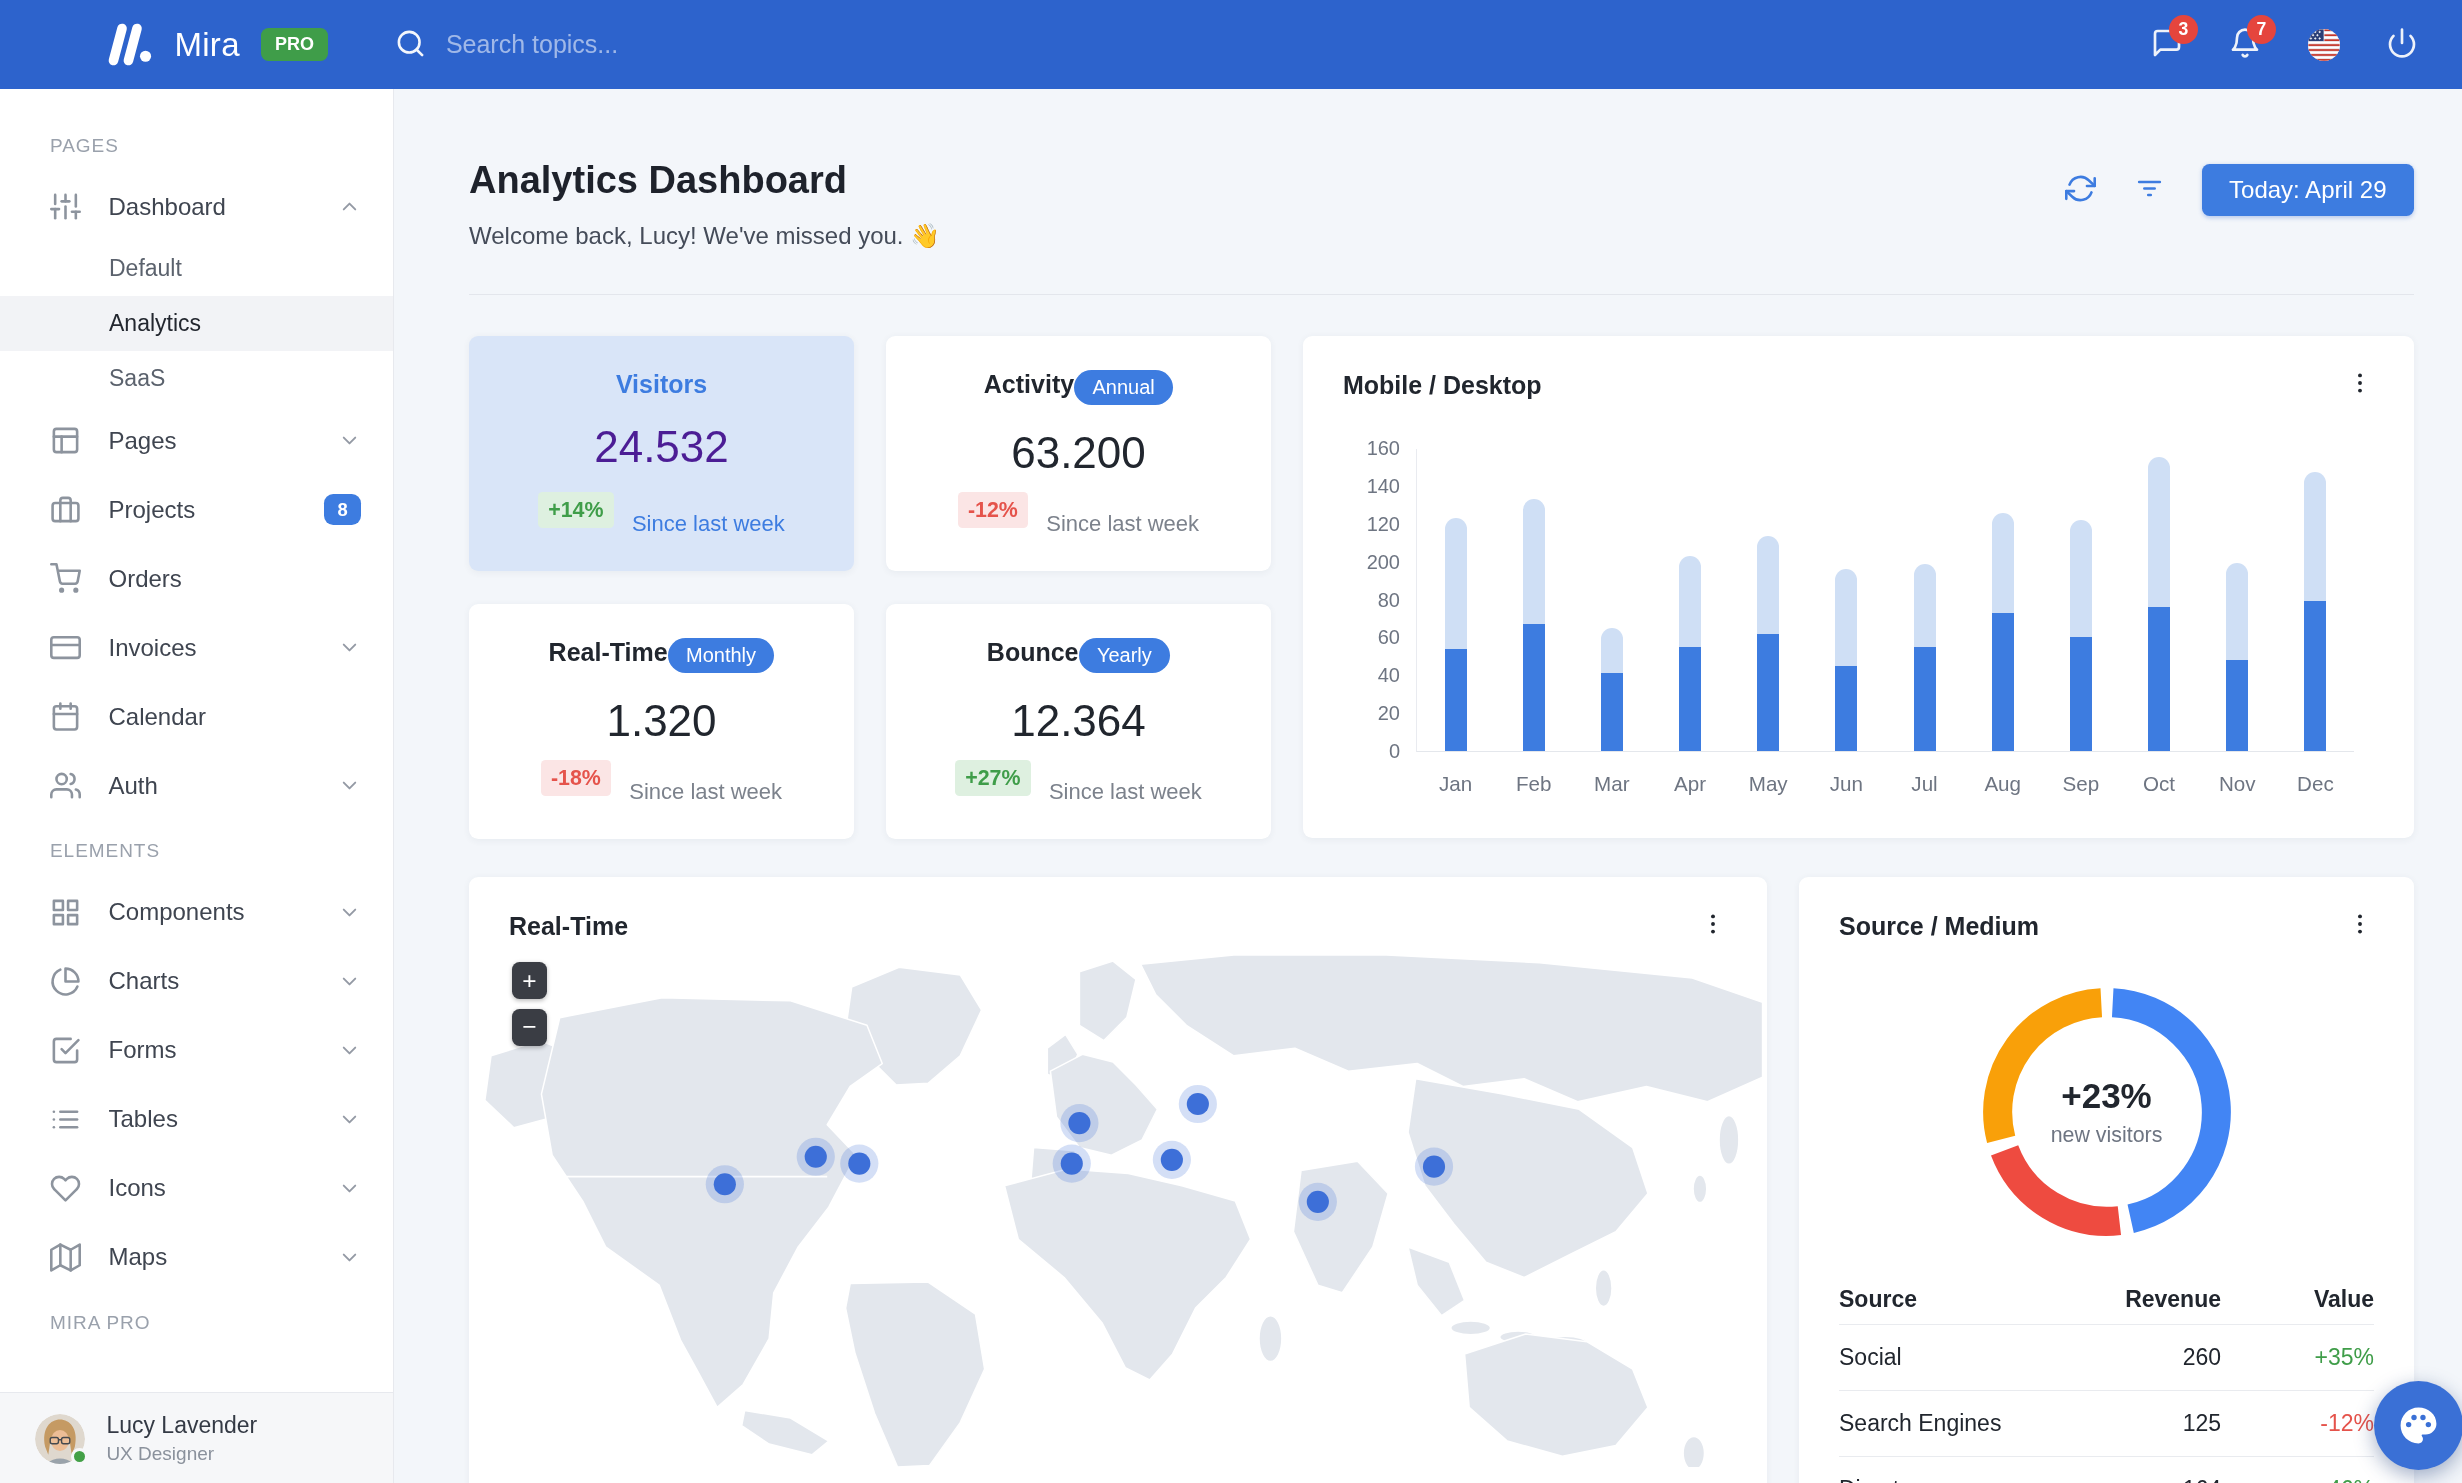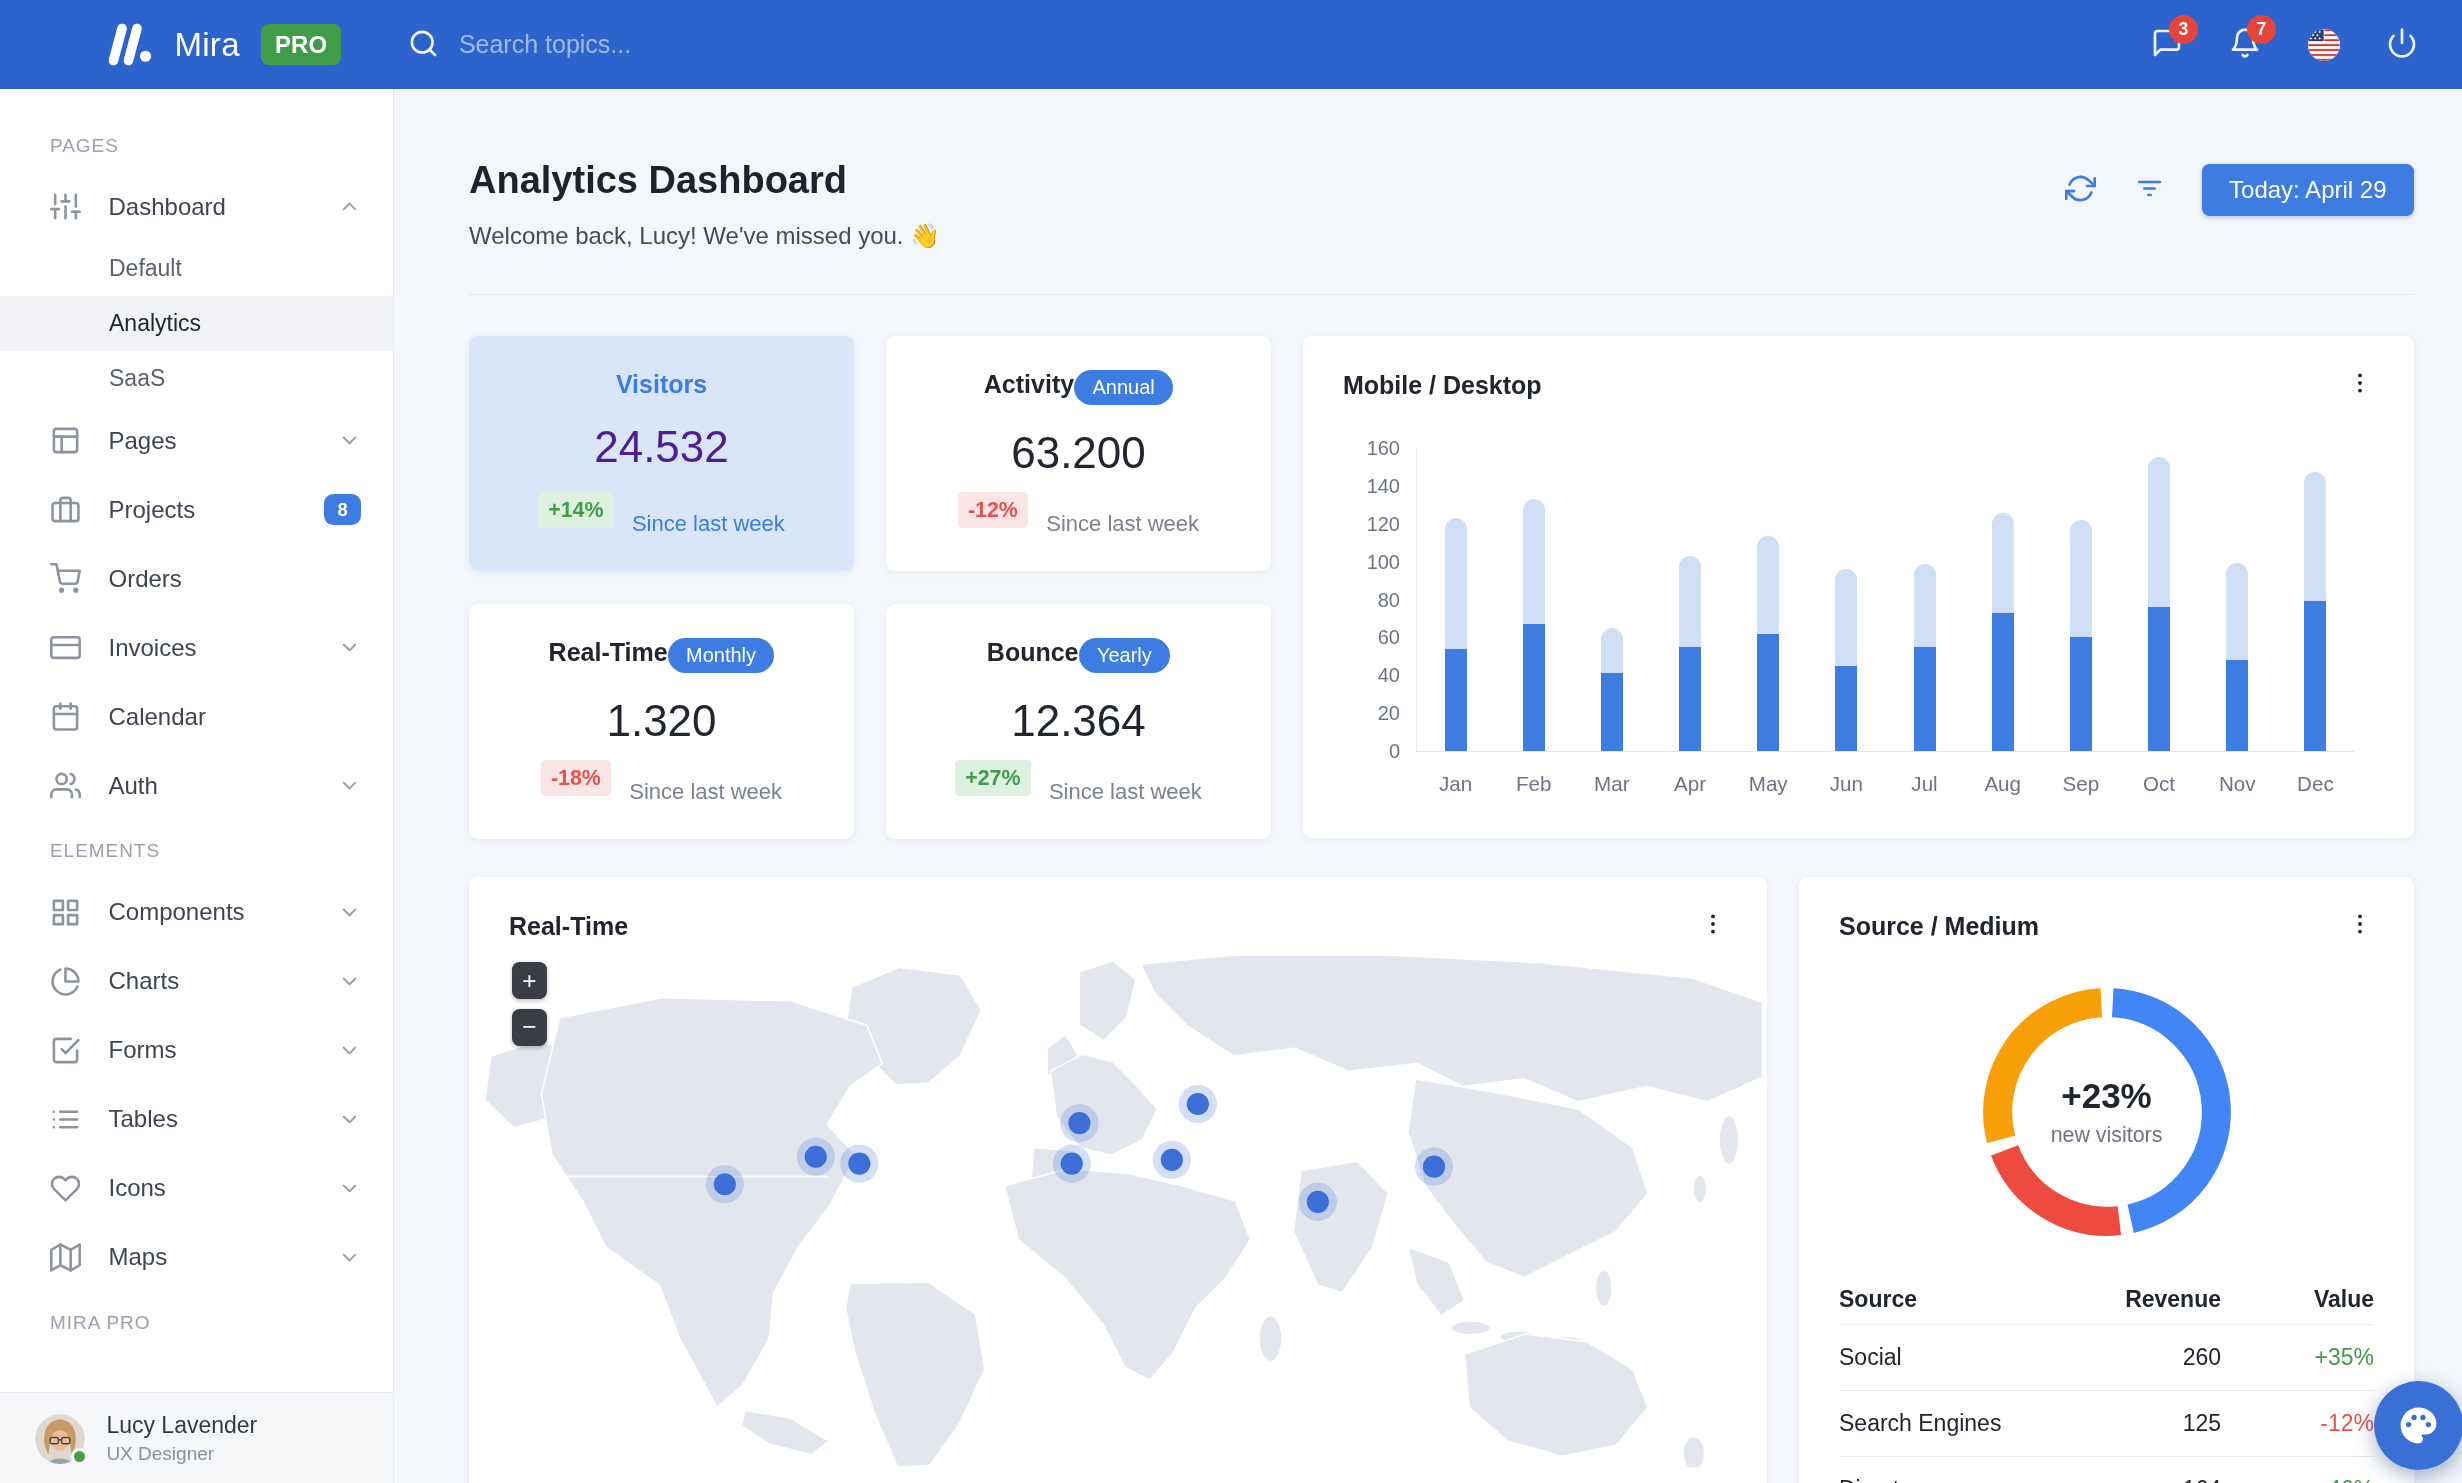--- a/index.html
+++ b/index.html
@@ -3,21 +3,21 @@
 <meta charset="utf-8">
 <style>
   * { margin:0; padding:0; box-sizing:border-box; }
   html,body { width:2462px; height:1484px; overflow:hidden; }
   body { font-family:"Liberation Sans", sans-serif; background:#f3f6fa; color:#21262e; position:relative; }
 
   
   .navbar { position:absolute; top:0; left:0; right:0; height:89px; background:#2d63cc; display:flex; align-items:center; z-index:20; }
   .brand { display:flex; align-items:center; padding-left:106px; gap:21.4px; }
   .brand-name { color:#fff; font-size:33px; font-weight:500; letter-spacing:.01em; }
-  .pro-badge { background:#3f9d49; color:#fff; font-size:24px; font-weight:600; padding:6.1px 13.8px; border-radius:7.6px; }
+  .pro-badge { background:#3f9d49; color:#fff; font-size:18px; font-weight:600; padding:6.1px 13.8px; border-radius:7.6px; }
   .nav-search { display:flex; align-items:center; gap:20px; margin-left:67px; }
   .nav-search svg { width:31px; height:31px; stroke:#ffffff; opacity:.95; }
   .nav-search input { background:transparent; border:none; outline:none; font-size:25px; color:#fff; width:428px; font-family:inherit; }
   .nav-search input::placeholder { color:rgba(255,255,255,.55); }
   .nav-right { margin-left:auto; display:flex; align-items:center; gap:44px; padding-right:43px; }
   .nav-icon { position:relative; width:34px; height:34px; display:flex; align-items:center; justify-content:center; cursor:pointer; }
   .nav-icon svg { width:32px; height:32px; stroke:#eef2fa; }
   .nav-count { position:absolute; top:-12.2px; right:-13.8px; min-width:29px; height:29px; border-radius:14.5px; background:#e5453d; color:#fff; font-size:17.6px; font-weight:600; display:flex; align-items:center; justify-content:center; padding:0 4.6px; }
   .flag-wrap { width:35px; height:35px; }
 
@@ -440,21 +440,21 @@
               </svg></span>
         </div>
       </div>
       <div class="chart-plot">
         <div id="yaxis">
             <span class="ytick" style="bottom: 0px;">0</span>
             <span class="ytick" style="bottom: 38px;">20</span>
             <span class="ytick" style="bottom: 76px;">40</span>
             <span class="ytick" style="bottom: 114px;">60</span>
             <span class="ytick" style="bottom: 151px;">80</span>
-            <span class="ytick" style="bottom: 189px;">100</span>
+            <span class="ytick" style="bottom: 189px;">200</span>
             <span class="ytick" style="bottom: 227px;">120</span>
             <span class="ytick" style="bottom: 265px;">140</span>
             <span class="ytick" style="bottom: 303px;">160</span>
           </div>
         <div class="bars" id="bars">
             <div class="bar-col">
               <div class="seg-top" style="height: 131px; background: rgb(207, 223, 245);"></div>
               <div style="height: 102px; background: rgb(61, 124, 224);"></div>
               <span class="bar-label">Jan</span>
             </div>

